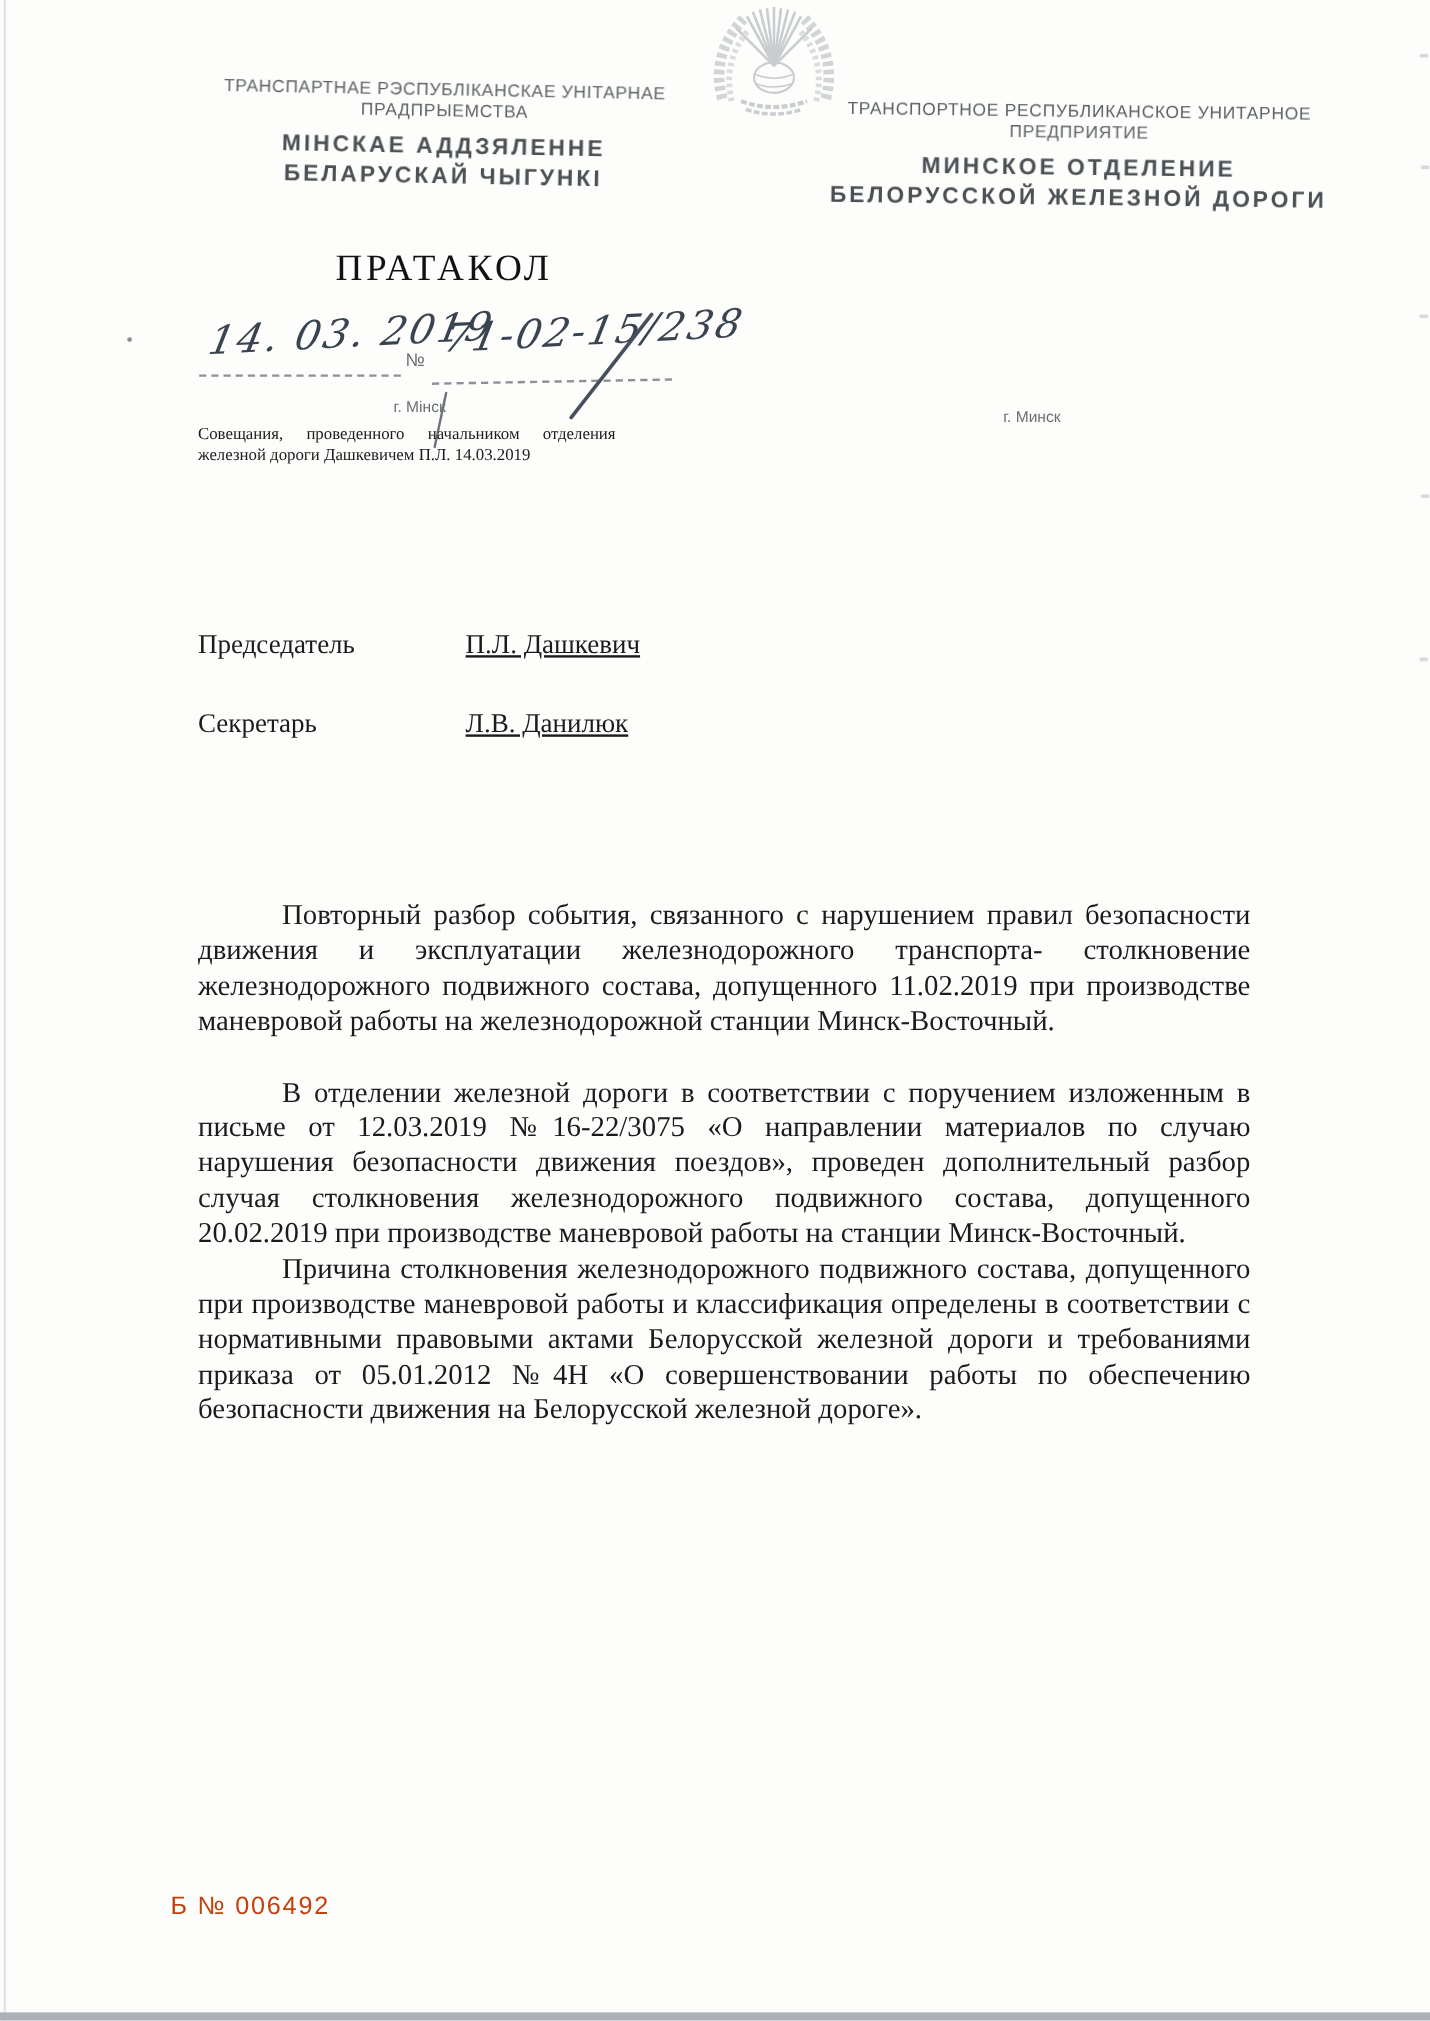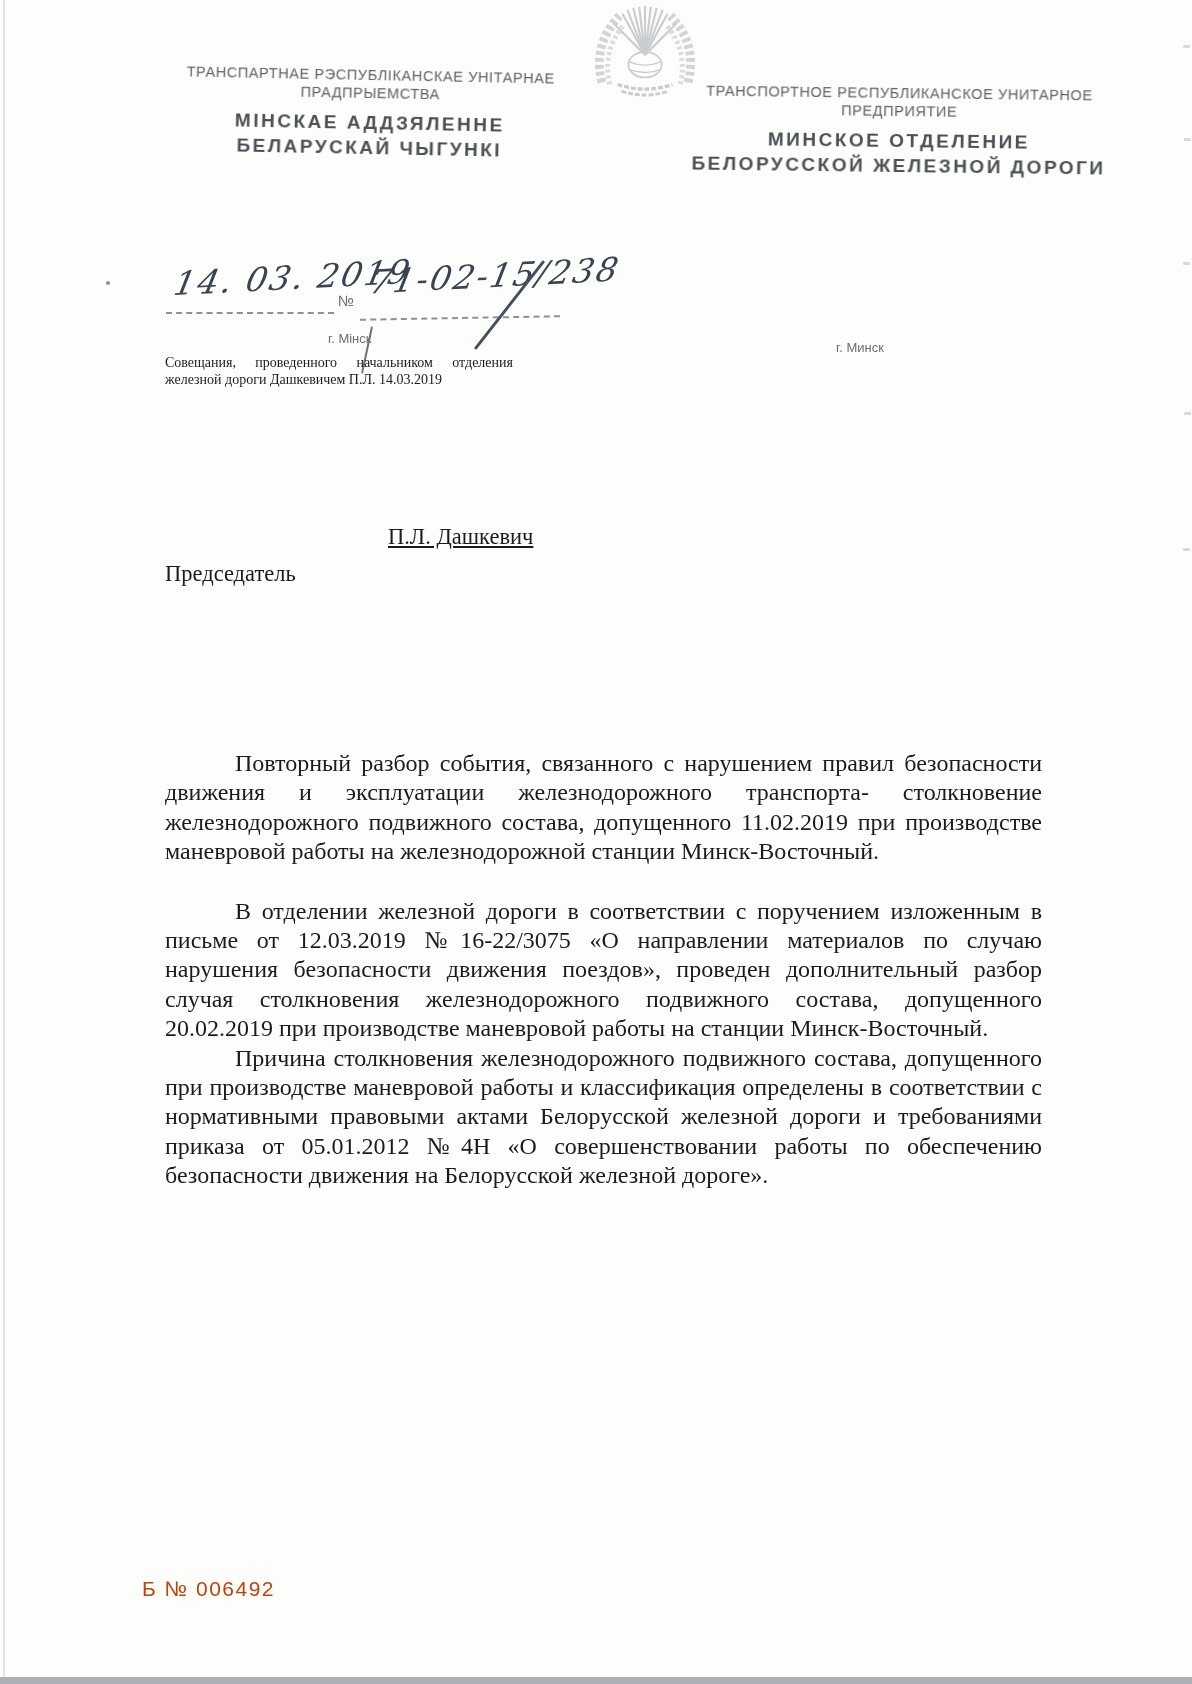--- a/index.html
+++ b/index.html
@@ -79,21 +79,21 @@
   .subject{
     position:absolute;left:165px;top:355px;width:348px;
     font-size:14px;line-height:1.2;text-align:justify;
   }
 
   
   .official-row{position:absolute;left:165px;width:878px;font-size:22.5px;}
   .row-chairman{top:524px;}
   .row-secretary{top:590px;}
   .row-attendees{top:654px;}
-  .official-label{display:inline-block;width:223px;vertical-align:top;margin-top:37px;}
+  .official-label{display:inline-block;width:223px;vertical-align:top;}
   .official-value{display:inline-block;vertical-align:top;text-decoration:underline;}
   .attendees-value{width:648px;text-align:justify;line-height:1.55;}
 
   
   .body-text{
     position:absolute;left:165px;top:749px;width:877px;
     font-size:24px;line-height:1.225;text-align:justify;
   }
   .body-text p{margin:0;text-indent:70px;}
   .body-text p.gap-after{margin-bottom:30px;}
@@ -149,20 +149,21 @@
   </svg>
 
   <div class="org-block org-left">
     <div class="org-small">ТРАНСПАРТНАЕ РЭСПУБЛІКАНСКАЕ УНІТАРНАЕ</div>
     <div class="org-small">ПРАДПРЫЕМСТВА</div>
     <div class="org-division">
       <div>МІНСКАЕ АДДЗЯЛЕННЕ</div>
       <div>БЕЛАРУСКАЙ ЧЫГУНКІ</div>
     </div>
   </div>
+  <div class="doc-title doc-title-left">ПРАТАКОЛ</div>
 
   <div class="org-block org-right">
     <div class="org-small">ТРАНСПОРТНОЕ РЕСПУБЛИКАНСКОЕ УНИТАРНОЕ</div>
     <div class="org-small">ПРЕДПРИЯТИЕ</div>
     <div class="org-division">
       <div>МИНСКОЕ ОТДЕЛЕНИЕ</div>
       <div>БЕЛОРУССКОЙ ЖЕЛЕЗНОЙ ДОРОГИ</div>
     </div>
   </div>
 
@@ -175,20 +176,23 @@
   <div class="pen-stroke pen-tail"></div>
 
   <div class="city city-left">г. Мінск</div>
   <div class="city city-right">г. Минск</div>
 
   <div class="subject">Совещания, проведенного начальником отделения железной дороги Дашкевичем П.Л. 14.03.2019</div>
 
   <div class="official-row row-chairman">
     <span class="official-label">Председатель</span><span class="official-value">П.Л. Дашкевич</span>
   </div>
+  <div class="official-row row-secretary">
+    <span class="official-label">Секретарь</span><span class="official-value">Л.В. Данилюк</span>
+  </div>
 
   <div class="body-text">
     <p class="gap-after">Повторный разбор события, связанного с нарушением правил безопасности движения и эксплуатации железнодорожного транспорта- столкновение железнодорожного подвижного состава, допущенного 11.02.2019 при производстве маневровой работы на железнодорожной станции Минск-Восточный.</p>
     <p>В отделении железной дороги в соответствии с поручением изложенным в письме от 12.03.2019 №16-22/3075 «О направлении материалов по случаю нарушения безопасности движения поездов», проведен дополнительный разбор случая столкновения железнодорожного подвижного состава, допущенного 20.02.2019 при производстве маневровой работы на станции Минск-Восточный.</p>
     <p>Причина столкновения железнодорожного подвижного состава, допущенного при производстве маневровой работы и классификация определены в соответствии с нормативными правовыми актами Белорусской железной дороги и требованиями приказа от 05.01.2012 №4Н «О совершенствовании работы по обеспечению безопасности движения на Белорусской железной дороге».</p>
   </div>
 
   <div class="form-number">Б № 006492</div>
 
   <div class="bottom-strip"></div>

